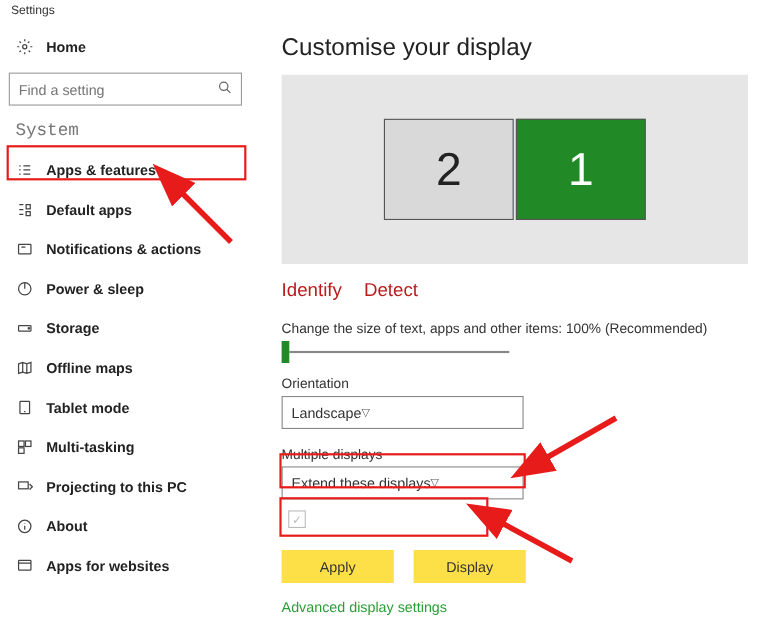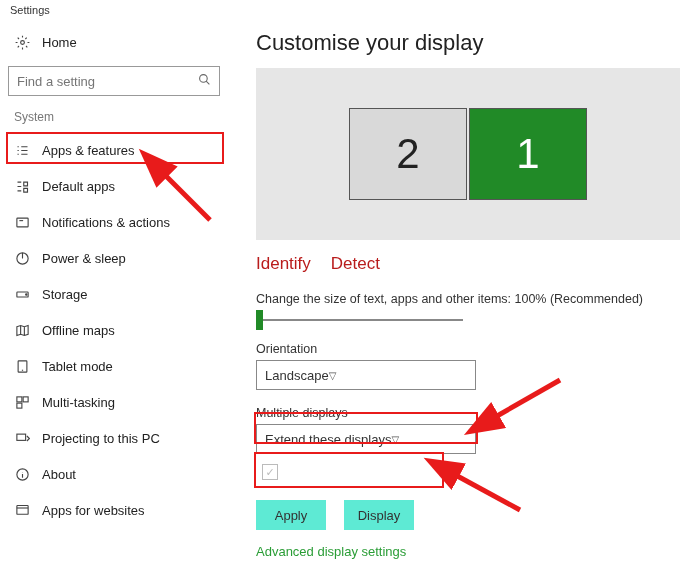--- a/index.html
+++ b/index.html
@@ -4,29 +4,29 @@
 <style>
 * { margin: 0; padding: 0; box-sizing: border-box; font-family: "Segoe UI", Arial, sans-serif; }
 body { width: 700px; height: 563px; background: #fff; font-size: 13px; color: #333; overflow: hidden; position: relative; }
 .app-title { font-size: 11px; padding: 4px 10px 8px; color: #333; }
 .layout { display: flex; height: calc(100% - 24px); }
 .sidebar { width: 228px; padding: 0 8px; flex-shrink: 0; }
 .main { flex: 1; padding: 0 20px 10px 28px; position: relative; }
 
 .sb-row { display: flex; align-items: center; height: 36px; gap: 12px; padding: 0 6px; cursor: pointer; }
 .sb-row .icon { width: 16px; display: flex; justify-content: center; color: #444; }
-.sb-row .label { font-size: 13px; color: #222; }
+.sb-row .label { font-size: 13px; color: #222; font-weight: bold; }
 .sb-row.active .label { color: #2a9d36; }
 .sb-row.active .icon { color: #2a9d36; }
 
 .search-box { display: flex; align-items: center; border: 1px solid #999; height: 30px; margin: 6px 0 8px; padding: 0 8px; }
 .search-box input { flex: 1; border: none; outline: none; font-size: 13px; color: #737373; background: transparent; }
 .search-box .sicon { color: #666; }
 
-.category { font-size: 12px; color: #777; padding: 6px 6px 8px; }
+.category { font-size: 16px; color: #777; padding: 6px 6px 8px; font-family: Liberation Mono, monospace; }
 
 .page-title { font-size: 22px; font-weight: 300; color: #222; margin: 6px 0 12px; }
 
 .display-area { background: #e6e6e6; height: 172px; display: flex; align-items: center; justify-content: center; gap: 2px; margin-bottom: 6px; }
 .monitor { border: 1px solid #555; width: 118px; height: 92px; display: flex; align-items: center; justify-content: center; font-size: 42px; font-weight: 300; }
 .monitor.m2 { background: #d9d9d9; color: #222; }
 .monitor.m1 { background: #218a27; color: #fff; }
 
 .underlinks { display: flex; gap: 20px; padding: 8px 0 12px; }
 .underlinks span { color: #b91c1c; font-size: 17px; cursor: pointer; }
@@ -38,21 +38,21 @@
 .slider-track { height: 2px; width: 200px; background: #888; }
 
 .select-box { border: 1px solid #888; width: 220px; height: 30px; display: flex; align-items: center; justify-content: flex-start; padding: 0 8px; font-size: 13px; color: #333; cursor: pointer; }
 .select-box .chev { font-size: 10px; color: #555; }
 
 .checkbox-row { display: flex; align-items: center; gap: 8px; padding: 10px 6px; color: #999; width: fit-content; }
 .checkbox-row .cb { width: 16px; height: 16px; border: 1px solid #bbb; display: flex; align-items: center; justify-content: center; font-size: 11px; color: #bbb; }
 .checkbox-row .cb-label { font-size: 13px; }
 
 .btn-row { display: flex; gap: 18px; margin: 10px 0 14px; }
-.btn { background: #5eead4; border: none; width: 70px; height: 30px; font-size: 13px; cursor: pointer; color: #333; }
+.btn { background: #fde047; border: none; width: 102px; height: 30px; font-size: 13px; cursor: pointer; color: #333; }
 
 .adv-link { color: #2a9d36; font-size: 13px; cursor: pointer; }
 
 .hlbox { position: absolute; border: 2px solid #e81b1b; pointer-events: none; }
 .hl-display { left: 6px; top: 132px; width: 218px; height: 32px; }
 .hl-multi { left: 254px; top: 412px; width: 224px; height: 32px; }
 .hl-check { left: 254px; top: 452px; width: 190px; height: 36px; }
 
 .arrow { position: absolute; pointer-events: none; }
 .arrow svg { overflow: visible; }

